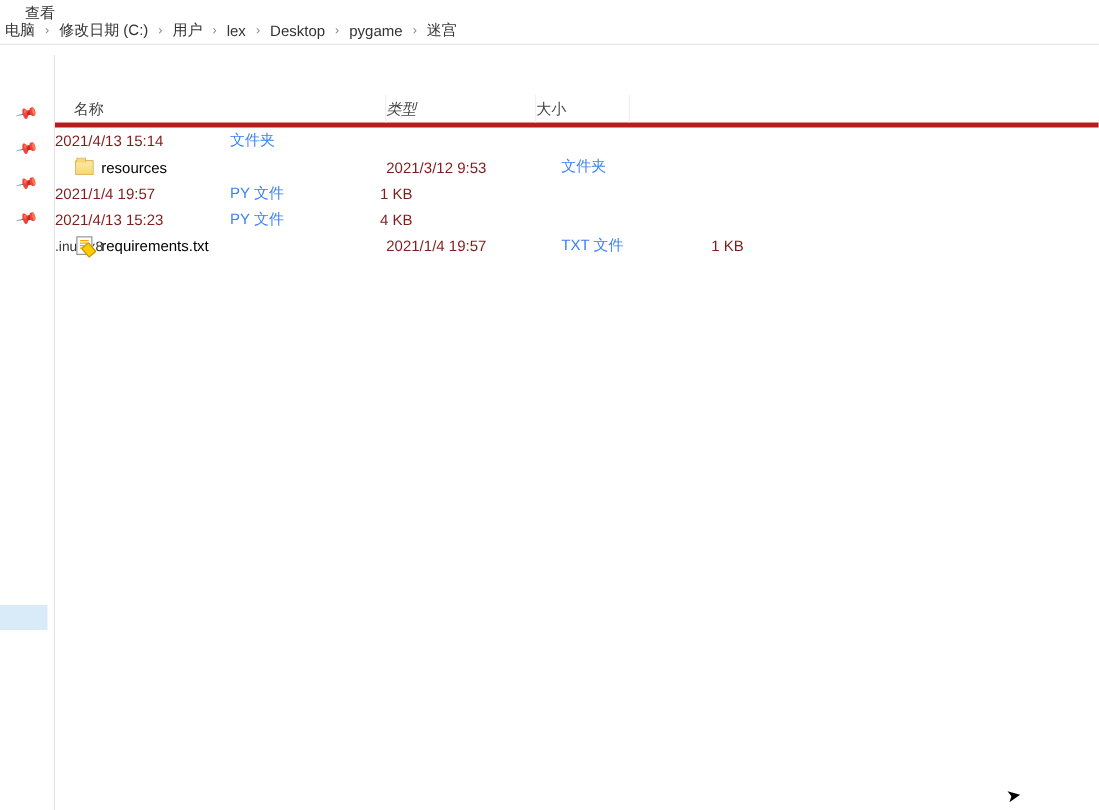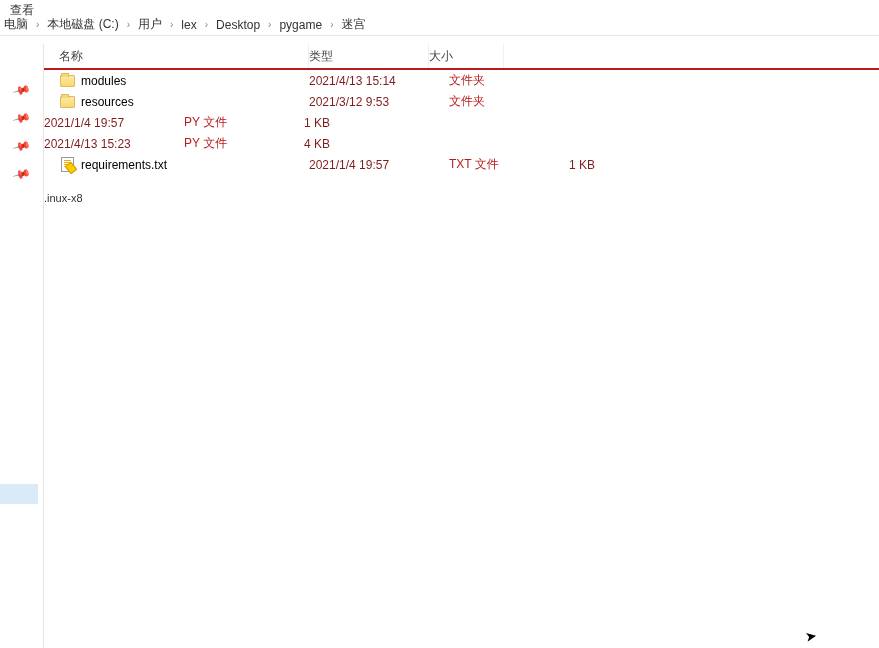--- a/index.html
+++ b/index.html
@@ -12,21 +12,21 @@
     body {
       background: #fff;
       width: 879px;
       height: 648px;
       overflow: hidden;
       position: relative;
     }
     .top-tab {
       position: absolute;
       top: 0;
-      left: 0;
+      left: 10px;
       padding: 2px 10px;
       color: #333;
       font-size: 12px;
     }
     .breadcrumb-bar {
       position: absolute;
       top: 14px;
       left: 0;
       right: 0;
       height: 22px;
@@ -87,26 +87,27 @@
     }
     .file-area {
       flex: 1;
       display: flex;
       flex-direction: column;
     }
     .column-headers {
       display: flex;
       height: 26px;
       align-items: center;
-      border-bottom: 2px solid #b91c1c;
+      border-bottom: 4px solid #b91c1c;
       color: #444;
+      margin-top: 32px;
     }
     .col-name { width: 265px; padding-left: 15px; }
     .col-date { width: 140px; }
-    .col-type { width: 120px; }
+    .col-type { width: 120px; font-style: italic; }
     .col-size { width: 75px; }
     .col-header {
       border-right: 1px solid #f0f0f0;
       height: 100%;
       display: flex;
       align-items: center;
       cursor: pointer;
     }
     .file-list {
       flex: 1;
@@ -118,21 +119,21 @@
       cursor: pointer;
     }
     .file-name-cell {
       width: 265px;
       padding-left: 15px;
       display: flex;
       align-items: center;
       gap: 6px;
     }
     .file-date-cell { width: 140px; color: #7f1d1d; }
-    .file-type-cell { width: 120px; color: #b91c1c; }
+    .file-type-cell { width: 120px; color: #3b82f6; }
     .file-size-cell { width: 75px; padding-right: 10px; color: #7f1d1d; }
     .icon {
       width: 16px;
       height: 16px;
       display: inline-flex;
       align-items: center;
       justify-content: center;
       flex-shrink: 0;
     }
     .folder-icon {
@@ -212,21 +213,21 @@
     }
   </style>
 </head>
 <body>
 
 <div class="top-tab">查看</div>
 
 <div class="breadcrumb-bar">
   <span class="breadcrumb-item">电脑</span>
   <span class="breadcrumb-sep">›</span>
-  <span class="breadcrumb-item">本地磁盘 (C:)</span>
+  <span class="breadcrumb-item">修改日期 (C:)</span>
   <span class="breadcrumb-sep">›</span>
   <span class="breadcrumb-item">用户</span>
   <span class="breadcrumb-sep">›</span>
   <span class="breadcrumb-item">lex</span>
   <span class="breadcrumb-sep">›</span>
   <span class="breadcrumb-item">Desktop</span>
   <span class="breadcrumb-sep">›</span>
   <span class="breadcrumb-item">pygame</span>
   <span class="breadcrumb-sep">›</span>
   <span class="breadcrumb-item">迷宫</span>
@@ -244,26 +245,20 @@
 
   <div class="file-area">
     <div class="column-headers">
       <div class="col-header col-name">名称</div>
       <div class="col-header col-type">类型</div>
       <div class="col-header col-size">大小</div>
     </div>
 
     <div class="file-list">
       <div class="file-row">
-        <div class="file-name-cell">
-          <span class="icon">
-              <span class="folder-icon"></span>
-            </span>
-          <span>modules</span>
-        </div>
         <div class="file-date-cell">2021/4/13 15:14</div>
         <div class="file-type-cell">文件夹</div>
         <div class="file-size-cell"></div>
       </div>
       <div class="file-row">
         <div class="file-name-cell">
           <span class="icon">
               <span class="folder-icon"></span>
             </span>
           <span>resources</span>

